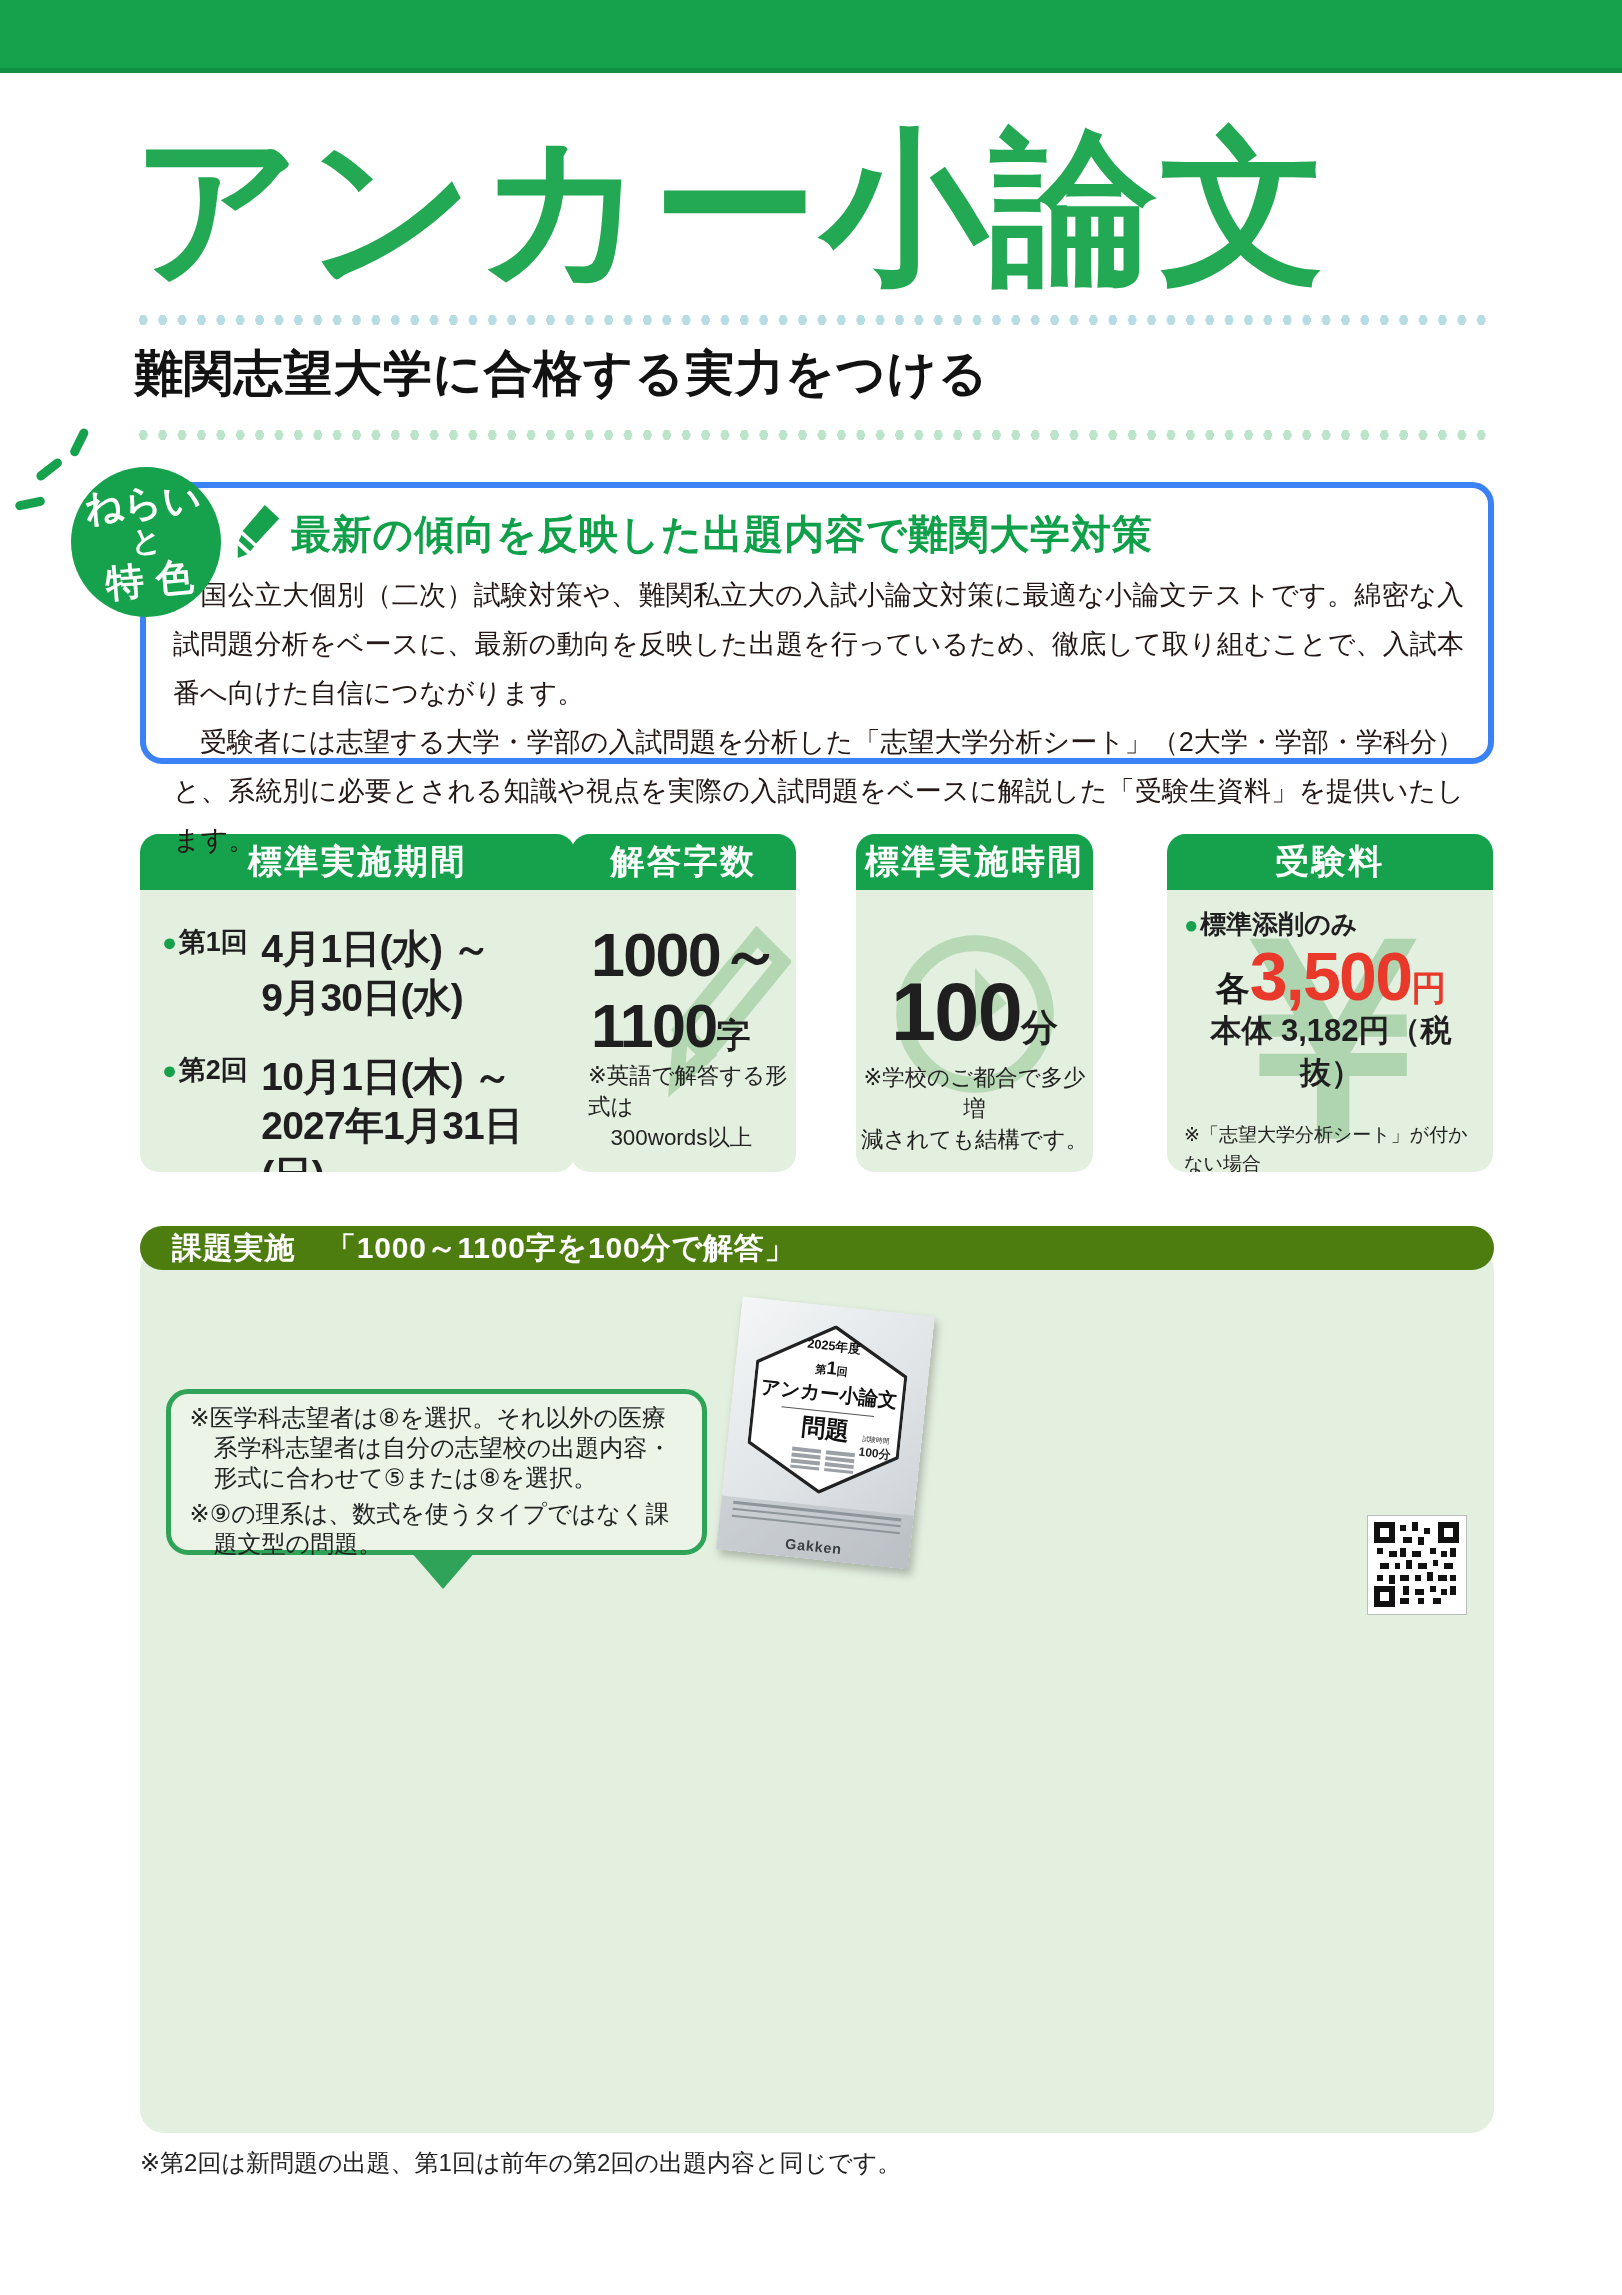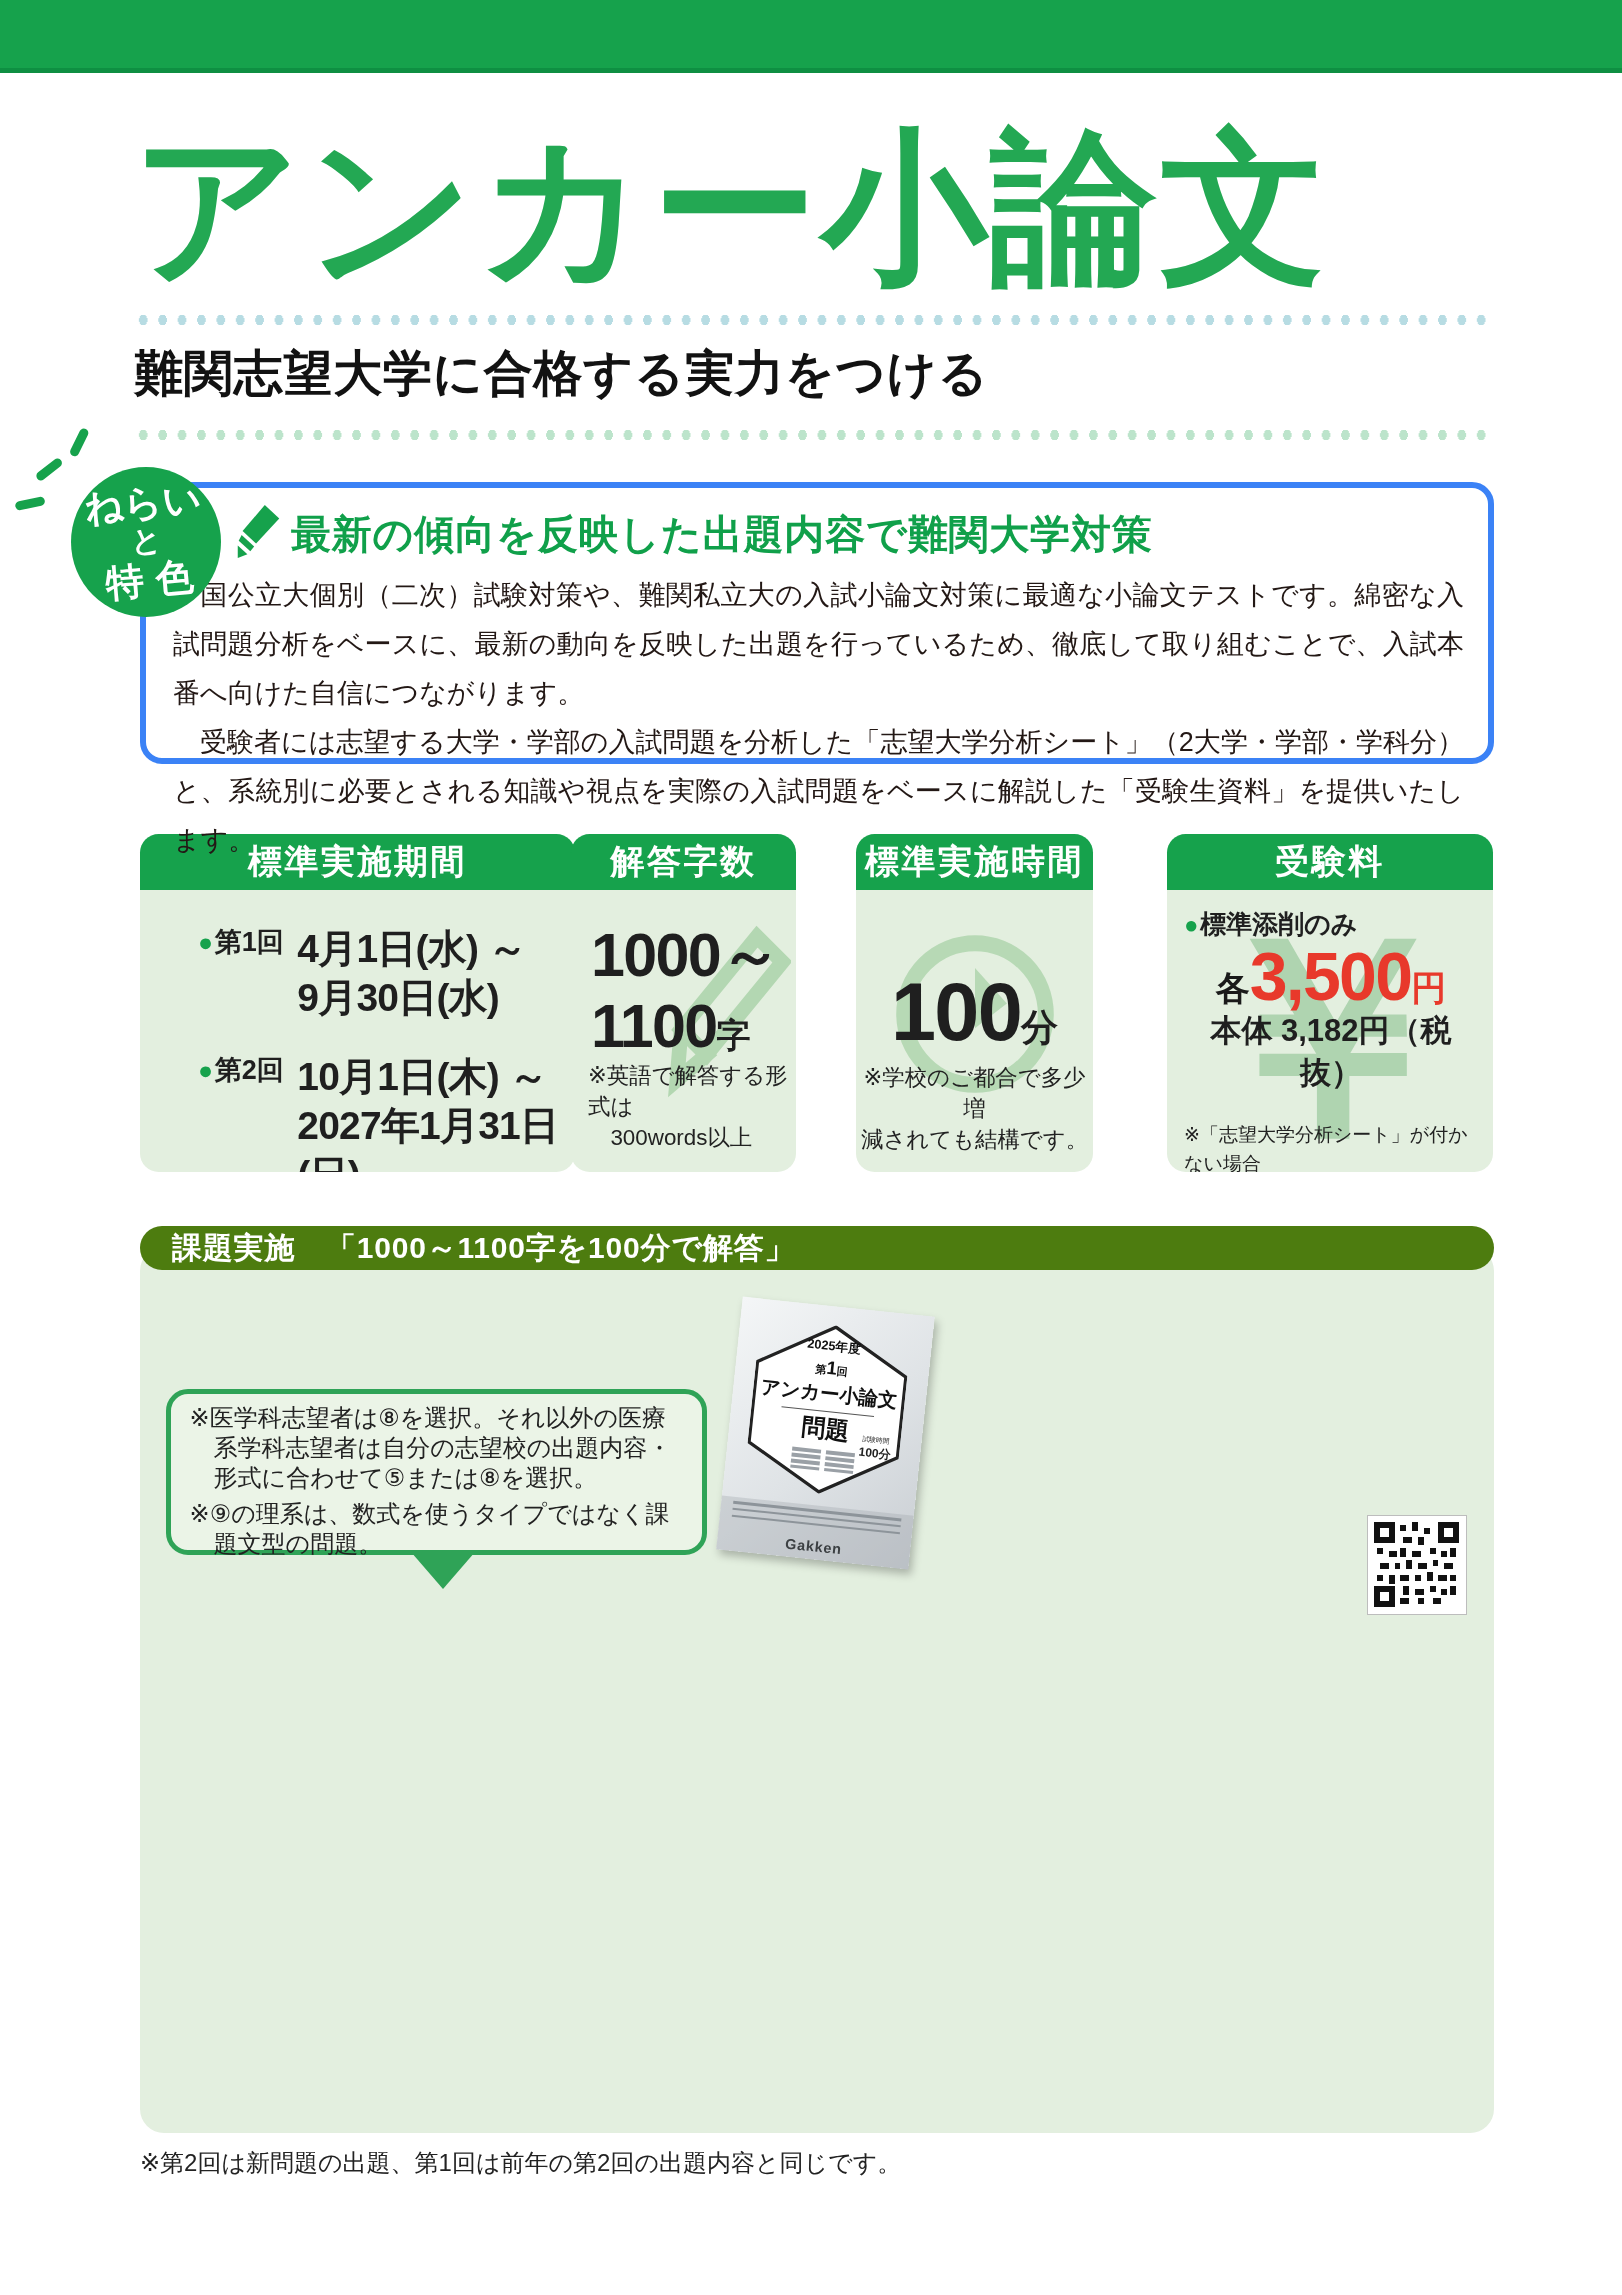--- a/index.html
+++ b/index.html
@@ -49,21 +49,21 @@
   .ibox .hd { height:56px; background:#16a24c; border-radius:18.6px 18.6px 0 0; color:#fff;
               font-size:34px; font-weight:800; letter-spacing:2.5px; display:flex;
               align-items:center; justify-content:center; }
   .ibox .bd { height:282px; background:#e3efdf; border-radius:0 0 18.6px 18.6px;
               position:relative; overflow:hidden; }
   .ibox1 { left:140px;  width:435px; }
   .ibox2 { left:571px;  width:225px; }
   .ibox3 { left:856px; width:237px; }
   .ibox4 { left:1119px; width:374px;padding-left:48px; }
 
-  .sched { padding:34px 0 0 22px;margin-left:36px; }
+  .sched { padding:34px 0 0 22px; }
   .sched-row { display:flex; align-items:flex-start; margin-bottom:30px; }
   .sched-label { font-size:27px; font-weight:700; line-height:37px; white-space:nowrap; }
   .sched-label .dot { color:#16a24c; font-size:25px; margin-right:1.7px; }
   .sched-dates { margin-left:13.5px; font-size:39px; font-weight:800; line-height:49px;
                  white-space:pre-line; letter-spacing:-0.8px; }
 
   .chars-wrap { position:absolute; left:20px; top:30px; font-size:61px; font-weight:800;
                 line-height:71px; letter-spacing:-1.7px; z-index:1; }
   .chars-unit { font-size:34px; font-weight:800; letter-spacing:0; }
   .pencil-mark { position:absolute; right:5px; top:34px; opacity:.55; z-index:0; }

